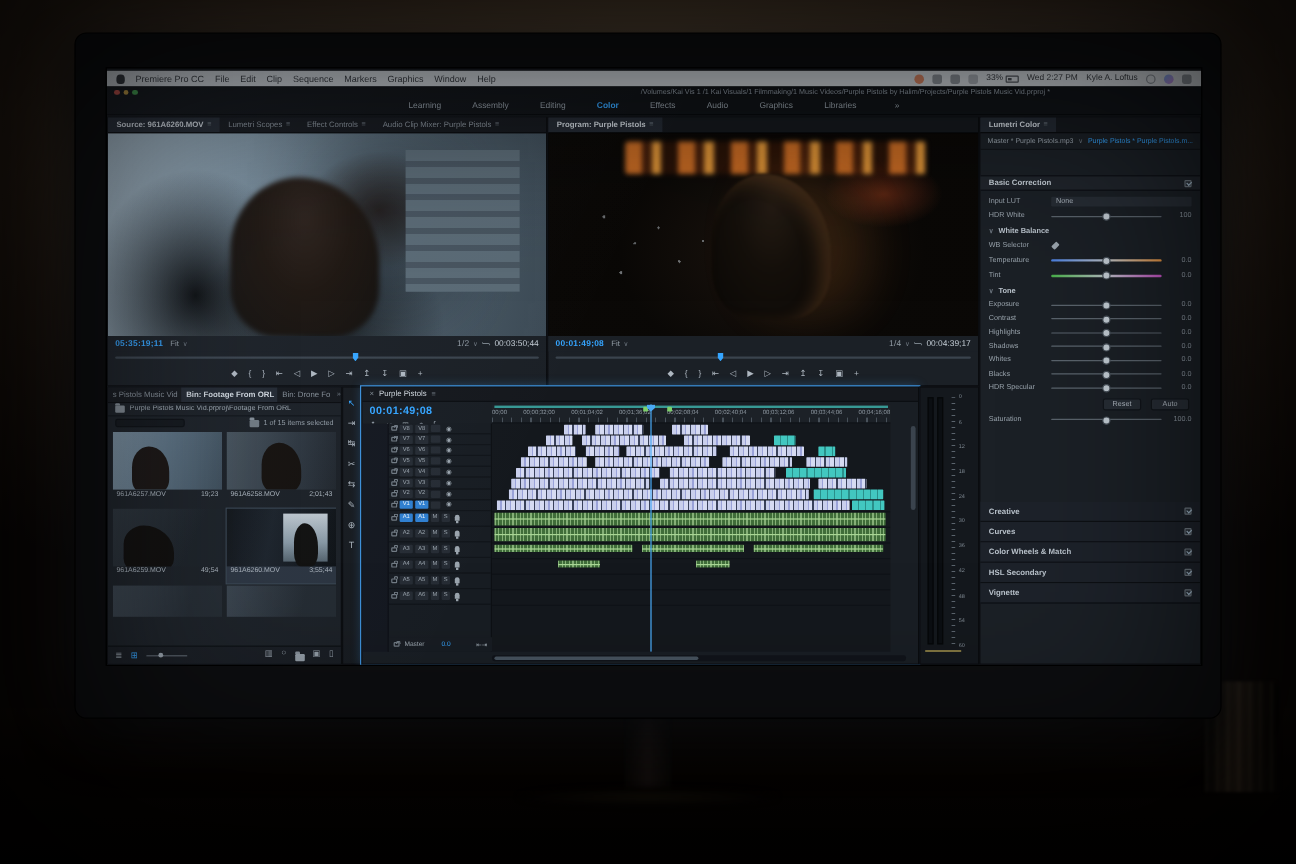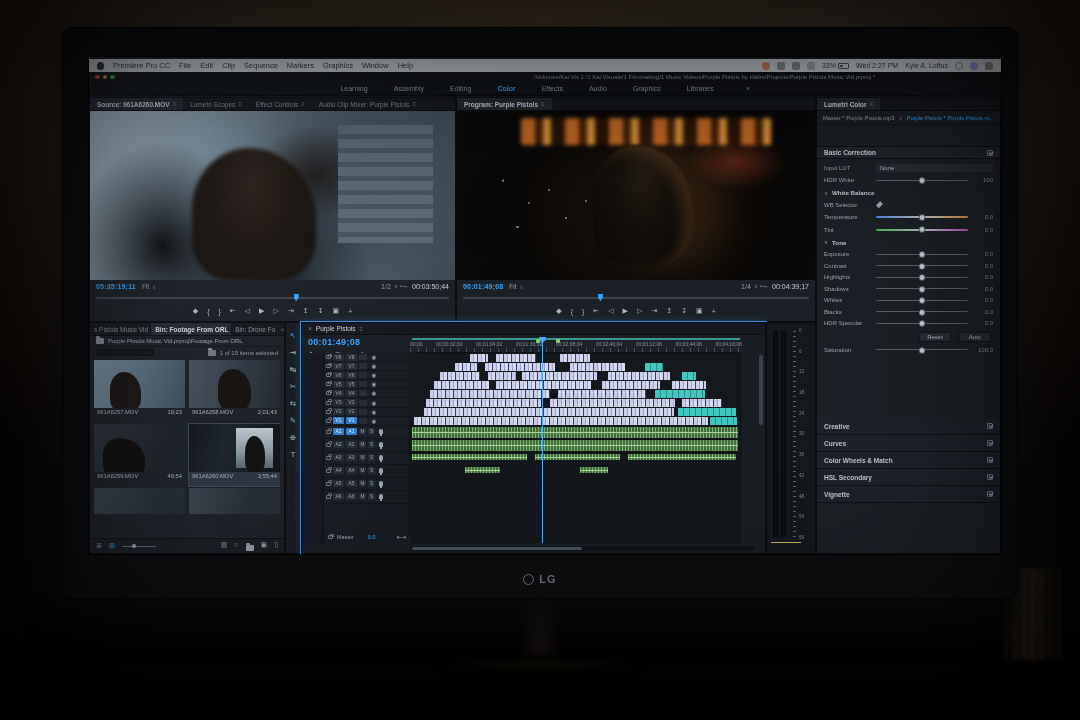--- a/index.html
+++ b/index.html
@@ -892,20 +892,16 @@
             <div class="lum-secrow">
               <span>Vignette</span>
               <span class="lum-check"></span>
             </div>
 
         </div>
       </div>
 
     </div>
 
-    <div class="lg-row">
-      <span class="lg-circle"></span>
-      <span class="lg-text">LG</span>
-    </div>
   </div>
 
   <div class="vignette"></div>
 </div>
 
 </body></html>

